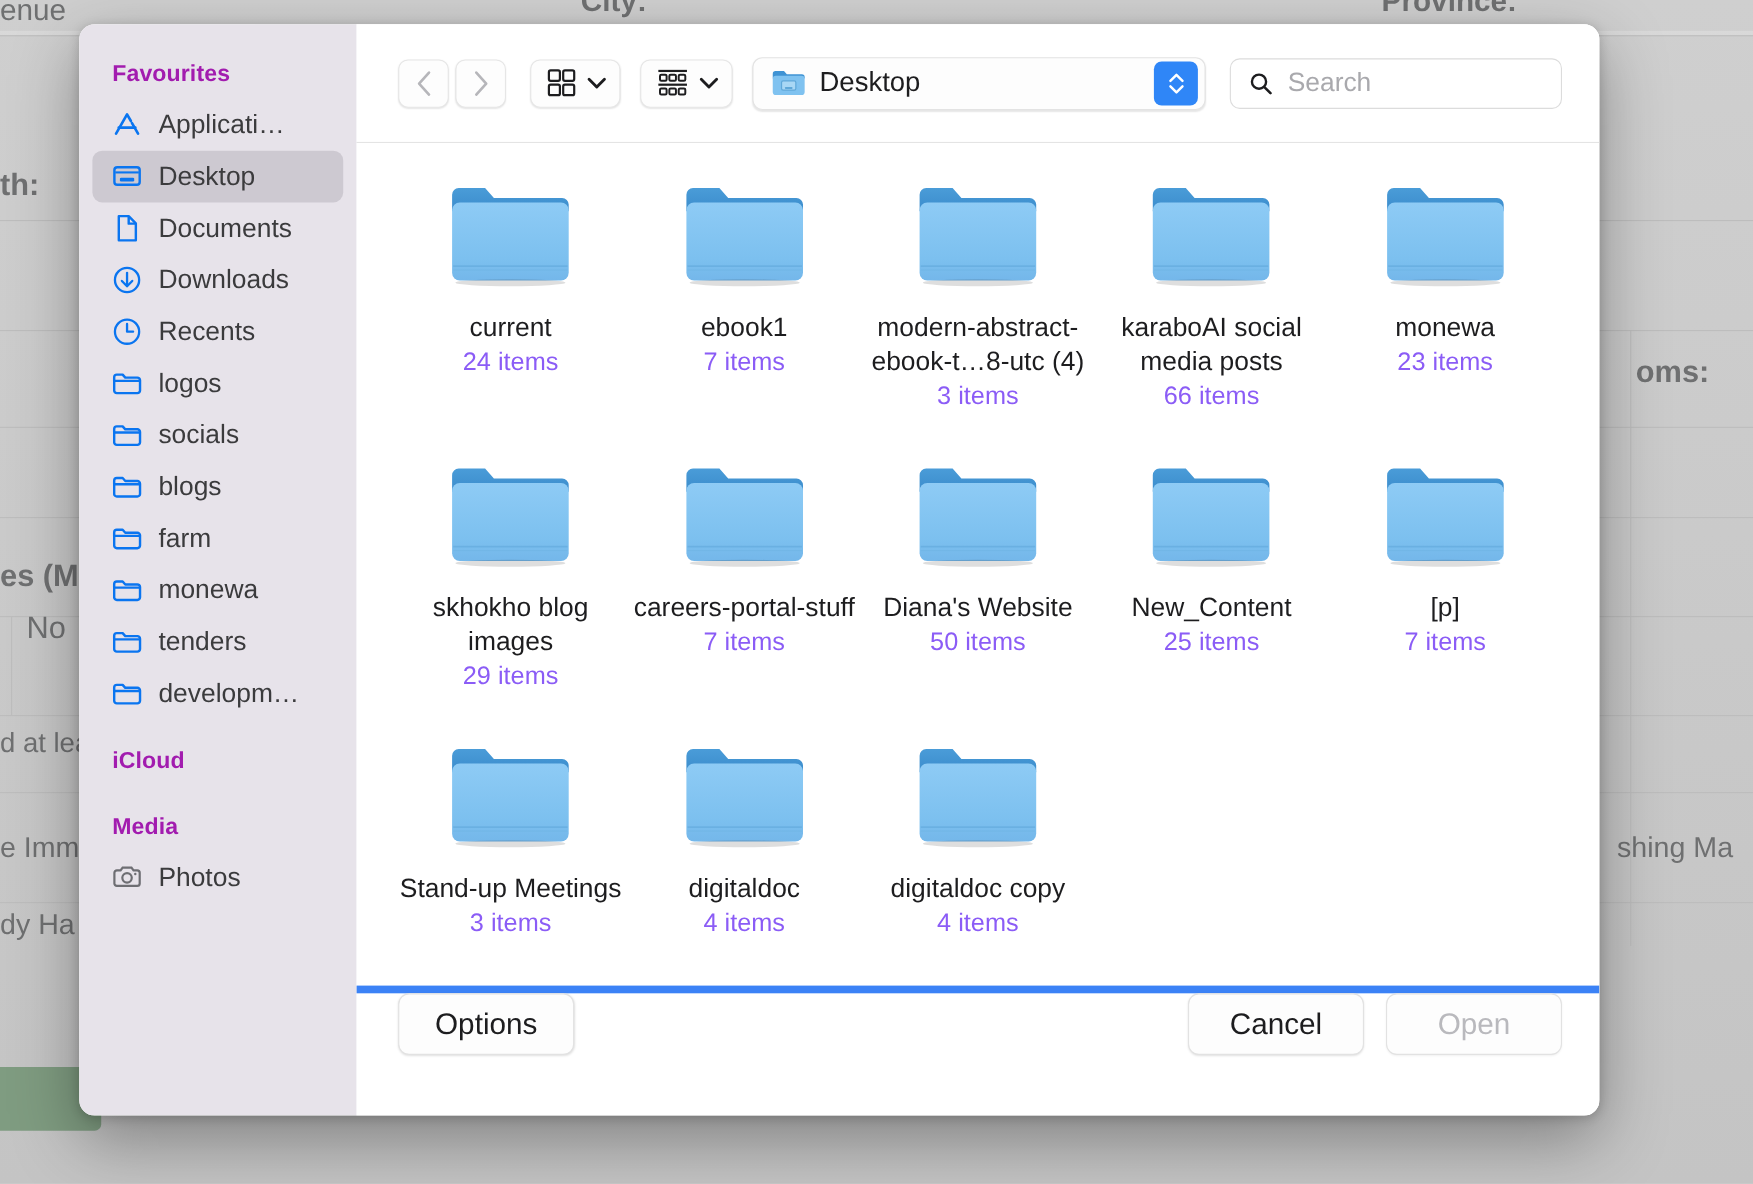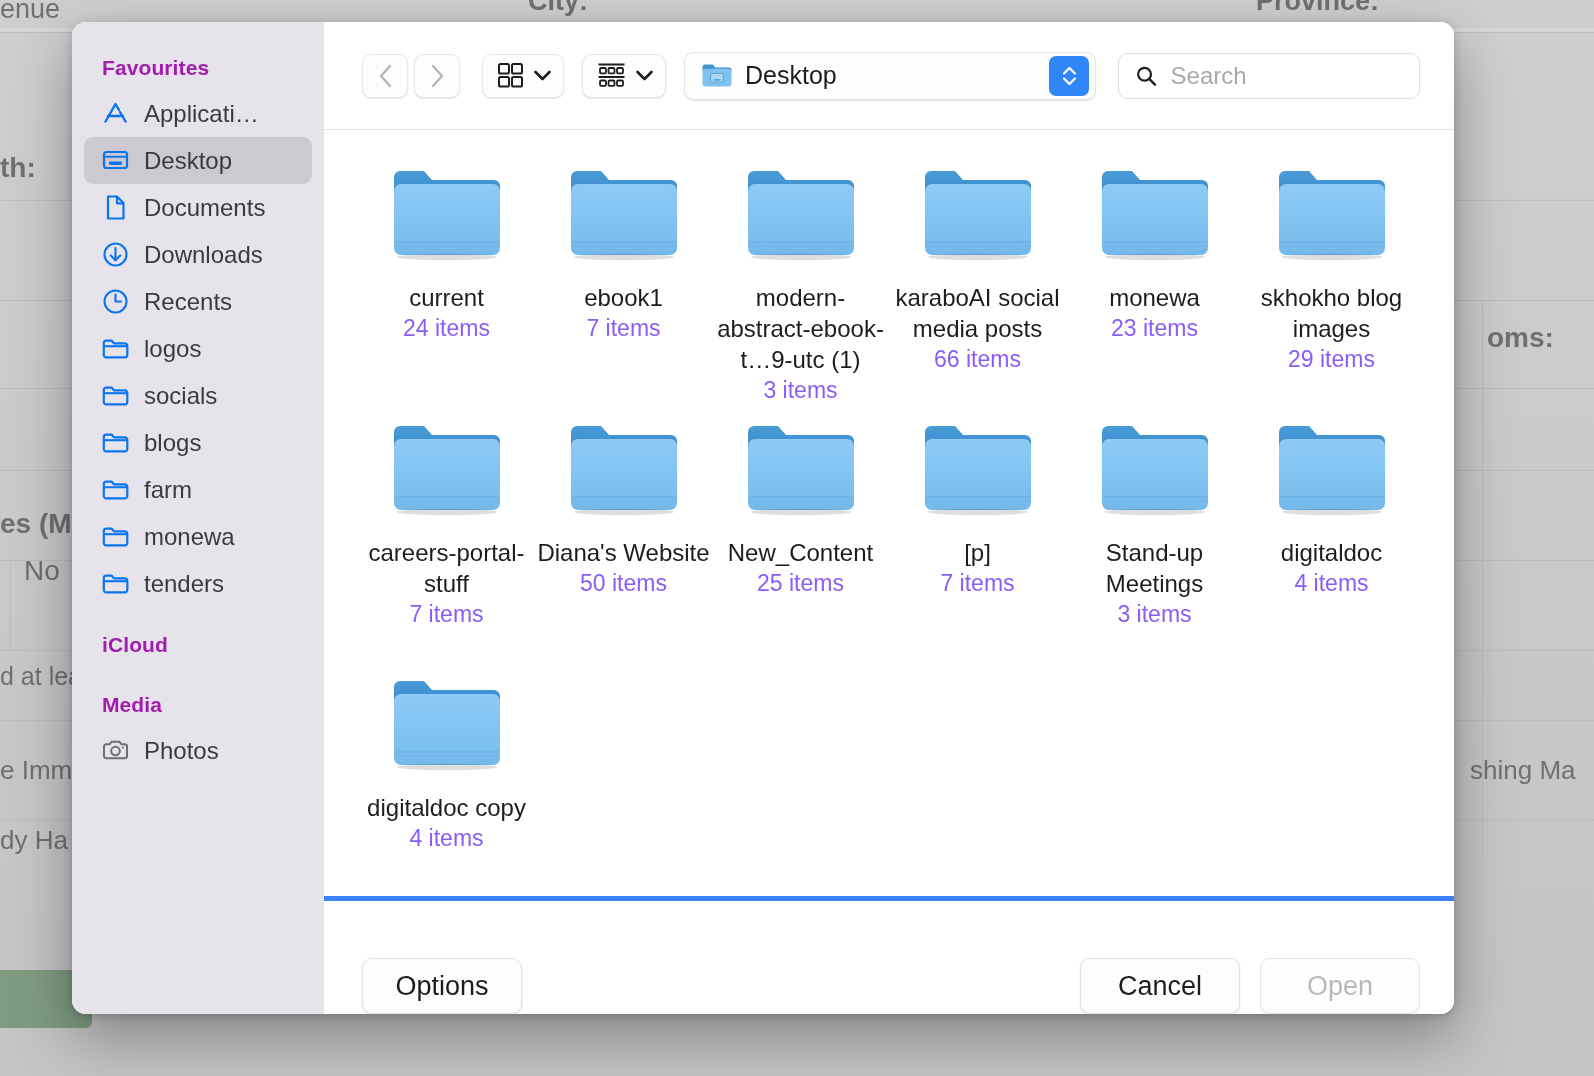--- a/index.html
+++ b/index.html
@@ -186,21 +186,21 @@
     min-width: 0;
   }
   #search-input::placeholder { color: #a9a9ad; }
 
   
   #filegrid {
     flex: 1 1 auto;
     background: #fff;
     padding: 22px 34px 10px 34px;
     display: grid;
-    grid-template-columns: repeat(6, 1fr);
+    grid-template-columns: repeat(5, 1fr);
     grid-auto-rows: 255px;
     align-content: start;
     overflow: hidden;
   }
   .file-item {
     display: flex;
     flex-direction: column;
     align-items: center;
     padding-top: 4px;
     cursor: default;
@@ -222,23 +222,23 @@
     font-size: 23px;
     line-height: 30px;
     color: #8b5cf6;
     text-align: right;
   }
 
   
   #bottombar {
     height: 118px;
     flex: 0 0 118px;
-    border-top: 5px solid #3b82f6;
-    display: flex;
-    align-items: flex-end;
+    border-top: 7px solid #3b82f6;
+    display: flex;
+    align-items: flex-start;
     padding: 0 34px 0 38px;
     background: #fff;
   }
   .dlg-btn {
     height: 56px;
     min-width: 160px;
     border-radius: 10px;
     background: #fdfdfd;
     border: 1px solid #e2e2e2;
     box-shadow: 0 1px 2px rgba(0,0,0,0.12);
@@ -384,20 +384,29 @@
         </div>
         <div class="side-item">
           <span class="side-ico">
             <svg width="29" height="29" viewBox="0 0 29 29">
               <path d="M2.8 9 a2.4 2.4 0 0 1 2.4-2.4 h5.3 l2.4 2.7 h11 a2.4 2.4 0 0 1 2.4 2.4 v9.3 a2.4 2.4 0 0 1 -2.4 2.4 h-18.7 a2.4 2.4 0 0 1 -2.4 -2.4 Z" fill="none" stroke="#0a75f0" stroke-width="2.2" stroke-linejoin="round"></path>
                 <path d="M2.8 12.2 H26.3" stroke="#0a75f0" stroke-width="2.1"></path>
             </svg>
           </span>
           <span class="side-label">tenders</span>
         </div>
+        <div class="side-item">
+          <span class="side-ico">
+            <svg width="29" height="29" viewBox="0 0 29 29">
+              <path d="M2.8 9 a2.4 2.4 0 0 1 2.4-2.4 h5.3 l2.4 2.7 h11 a2.4 2.4 0 0 1 2.4 2.4 v9.3 a2.4 2.4 0 0 1 -2.4 2.4 h-18.7 a2.4 2.4 0 0 1 -2.4 -2.4 Z" fill="none" stroke="#0a75f0" stroke-width="2.2" stroke-linejoin="round"></path>
+                <path d="M2.8 12.2 H26.3" stroke="#0a75f0" stroke-width="2.1"></path>
+            </svg>
+          </span>
+          <span class="side-label">developm…</span>
+        </div>
         <div class="side-header spaced">iCloud</div>
         <div class="side-header spaced">Media</div>
         <div class="side-item">
           <span class="side-ico">
             <svg width="29" height="29" viewBox="0 0 29 29">
               <path d="M3 10.5 a2.2 2.2 0 0 1 2.2-2.2 h3.4 l1.9-2.6 h8 l1.9 2.6 h3.4 a2.2 2.2 0 0 1 2.2 2.2 v9.6 a2.2 2.2 0 0 1 -2.2 2.2 h-18.6 a2.2 2.2 0 0 1 -2.2 -2.2 Z" fill="none" stroke="#6e6e73" stroke-width="2"></path>
                 <circle cx="14.5" cy="15" r="4.3" fill="none" stroke="#6e6e73" stroke-width="2"></circle>
                 <circle cx="22" cy="11.5" r="1.1" fill="#6e6e73"></circle>
             </svg>
           </span>
@@ -536,21 +545,21 @@
       <stop offset="0%" stop-color="#4a9cd8"></stop>
       <stop offset="100%" stop-color="#3b8ccc"></stop>
     </linearGradient>
   </defs>
   <path d="M9 21 a6 6 0 0 1 6-6 h24 l8 9 h62 a6 6 0 0 1 6 6 v6 H9 Z" fill="url(#ftab)"></path>
   <rect x="9" y="28" width="106" height="71" rx="7" fill="url(#fbody)"></rect>
   <path d="M10 86 h104" stroke="#67aee0" stroke-width="1.6" opacity="0.8"></path>
   <path d="M10 89.5 h104" stroke="#6fb4e4" stroke-width="1.2" opacity="0.6"></path>
   <ellipse cx="62" cy="101" rx="50" ry="3.2" fill="rgba(0,0,0,0.13)"></ellipse>
 </svg></div>
-          <div class="file-name">modern-abstract-ebook-t…9-utc (1)</div>
+          <div class="file-name">modern-abstract-ebook-t…8-utc (4)</div>
           <div class="file-count">3 items</div>
         </div>
         <div class="file-item">
           <div class="folder-ico">
 <svg viewBox="0 0 124 112" width="124" height="112">
   <defs>
     <linearGradient id="fbody" x1="0" y1="0" x2="0" y2="1">
       <stop offset="0%" stop-color="#8ecbf5"></stop>
       <stop offset="72%" stop-color="#7cc0ef"></stop>
       <stop offset="100%" stop-color="#74b7ea"></stop>

